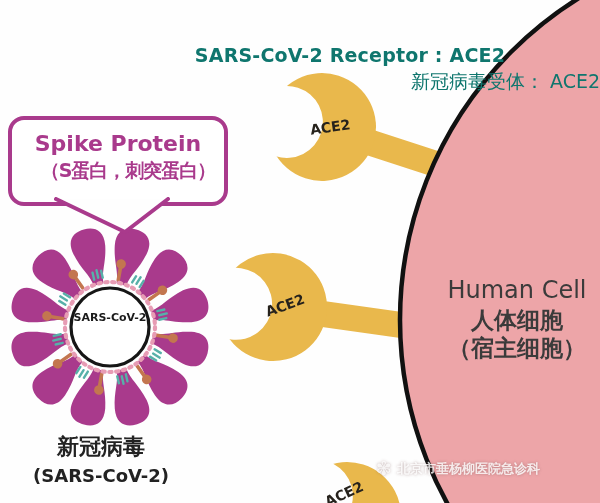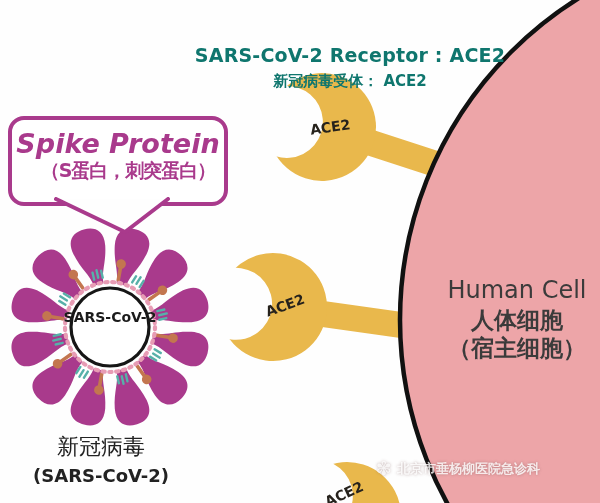--- a/index.html
+++ b/index.html
@@ -7,37 +7,37 @@
   #stage{
     position:relative;width:600px;height:503px;background:#fefefe;
     overflow:hidden;margin:0 auto;
   }
   svg{display:block;}
   .abs{position:absolute;}
 
   
   .title-block{left:100px;top:17px;width:500px;text-align:center;z-index:5;color:#0f766e;margin-top:25px;}
   .title-en{font-size:19px;font-weight:bold;line-height:27px;letter-spacing:.2px;}
-  .title-zh{font-size:15px;font-weight:bold;line-height:25px;}
+  .title-zh{font-size:19px;font-weight:normal;line-height:25px;text-align:right;}
 
   
   .callout{
     left:8px;top:116px;width:212px;height:82px;background:#fff;
     border:4px solid #a93a8c;border-radius:16px;z-index:6;
     text-align:center;color:#a93a8c;
   }
-  .callout-line1{font-size:27px;font-weight:bold;margin-top:11px;line-height:26px;font-style:italic;}
+  .callout-line1{font-size:22px;font-weight:bold;margin-top:11px;line-height:26px;}
   .callout-line2{font-size:19px;font-weight:bold;line-height:26px;letter-spacing:-1px;margin-left:20px;}
   .tail-svg{left:48px;top:197px;z-index:7;}
 
   
   .virus-core-label{left:50px;top:311px;width:120px;text-align:center;z-index:5;
-    color:#1b1b1b;font-size:14px;font-weight:bold;line-height:13px;}
+    color:#1b1b1b;font-size:11px;font-weight:bold;line-height:13px;}
   .virus-name{left:5px;top:432px;width:192px;text-align:center;z-index:5;color:#222;}
-  .virus-name-zh{font-size:22px;font-weight:normal;line-height:29px;}
+  .virus-name-zh{font-size:22px;font-weight:bold;line-height:29px;}
   .virus-name-en{font-size:18px;font-weight:bold;line-height:30px;}
 
   
   .cell-label{left:427px;top:274px;width:180px;text-align:center;z-index:5;color:#3b3b3b;}
   .cell-en{font-size:24px;line-height:32px;font-weight:500;}
   .cell-zh1{font-size:23px;font-weight:bold;line-height:29px;}
   .cell-zh2{font-size:23px;font-weight:bold;line-height:27px;}
 
   
   .watermark{left:376px;top:459px;z-index:8;display:flex;align-items:center;gap:5px;

